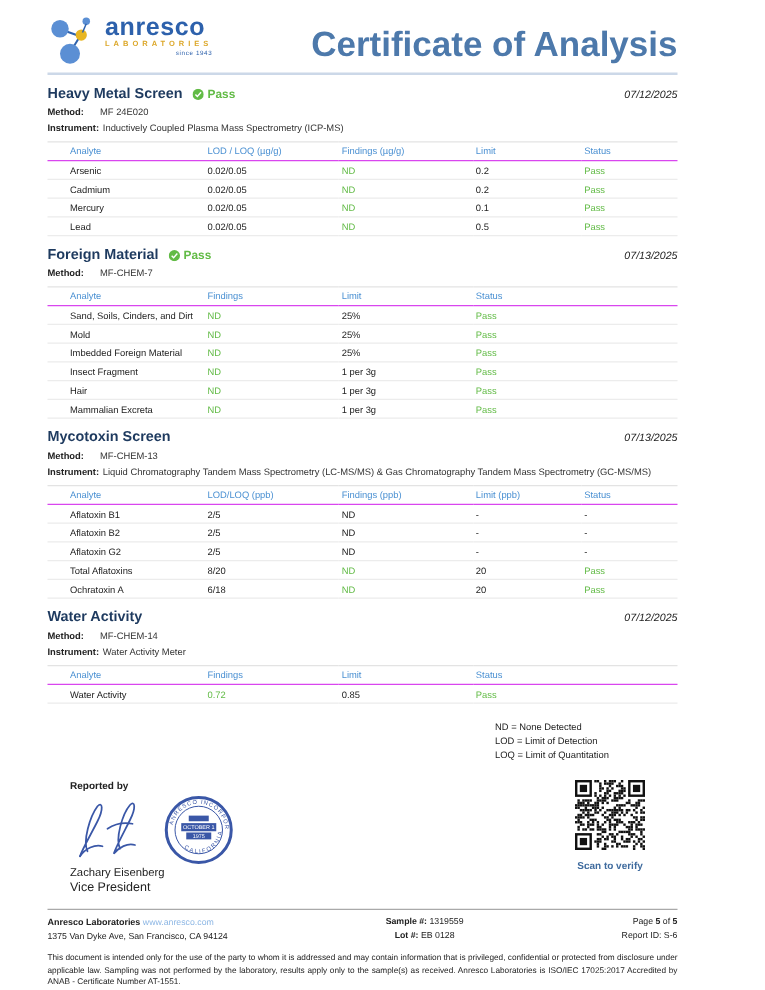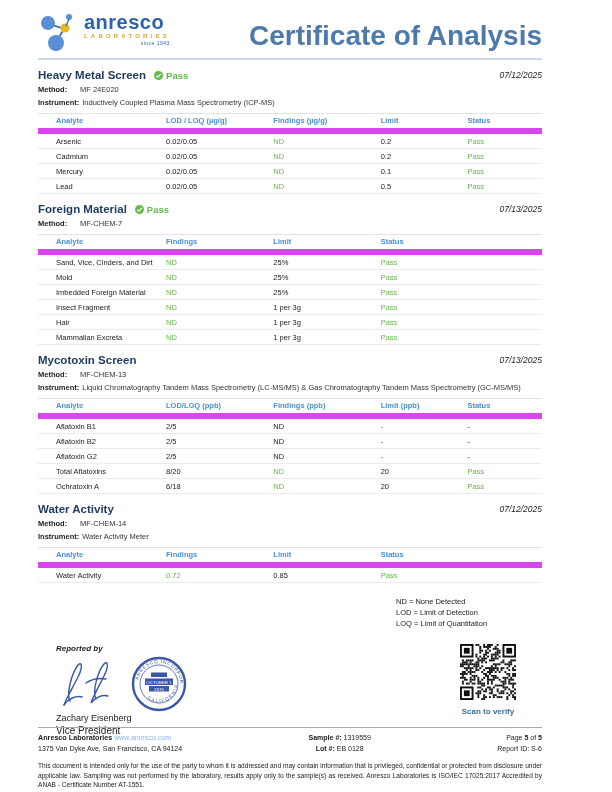--- a/index.html
+++ b/index.html
@@ -22,33 +22,33 @@
   .sec-title { font-size:11.5px; font-weight:bold; color:#1e3a5f; }
   .badge { display:inline-flex; align-items:center; margin-left:8px; }
   .badge svg { margin-right:3px; }
   .badge-lbl { font-size:9.5px; font-weight:bold; color:#62bb46; }
   .sec-date { margin-left:auto; font-size:8.5px; font-style:italic; color:#222; }
   .meta { font-size:7.5px; margin-top:4px; color:#333; }
   .meta b { color:#222; display:inline-block; min-width:42px; }
   .meta.inst b { min-width:0; margin-right:3px; }
 
   table { width:100%; border-collapse:collapse; margin-top:6px; }
-  thead th { font-size:7.5px; font-weight:bold; color:#4a90d2; text-align:left; padding:2px 2px 3px 2px; border-top:1px solid #e3e3e3; border-bottom:6px solid #d946ef; }
+  thead th { font-size:7.5px; font-weight:normal; color:#4a90d2; text-align:left; padding:2px 2px 3px 2px; border-top:1px solid #e3e3e3; border-bottom:1px solid #d946ef; }
   tbody td { font-size:7.5px; color:#222; padding:2.5px 2px; border-bottom:1px solid #ececec; }
   th:first-child, td:first-child { padding-left:18px; }
   td.green { color:#62bb46; }
 
   
   .legend { margin-top:14px; text-align:left; width:120px; margin-left:auto; margin-right:26px; }
   .legend div { font-size:7.5px; color:#222; line-height:1.45; }
 
   
   .sig-row { display:flex; justify-content:space-between; margin-top:14px; }
   .sig-block { padding-left:18px; }
-  .reported { font-size:8px; font-weight:bold; color:#222;font-style:italic; }
+  .reported { font-size:8px; font-weight:bold; color:#222; }
   .sig-art { position:relative; height:58px; width:150px; margin-top:2px; }
   .sig-name { font-size:9px; color:#222; margin-top:0px; }
   .sig-role { font-size:10px; color:#222; margin-top:2px; }
   .qr-block { margin-right:26px; text-align:center; }
   .qr-caption { font-size:8px; font-weight:bold; color:#3f6b9e; margin-top:3px; }
 
   
   .footer { position:absolute; left:38px; right:38px; top:727px; border-top:1px solid #a9a9a9; padding-top:5px; }
   .foot-cols { display:flex; justify-content:space-between; font-size:7px; line-height:1.5; }
   .fc-left .co { font-weight:bold; color:#222; font-size:7.2px; }
@@ -156,21 +156,21 @@
         <thead>
           <tr>
             <th style="width: 25%;">Analyte</th>
             <th style="width: 21.3%;">Findings</th>
             <th style="width: 21.3%;">Limit</th>
             <th style="width: 32.4%;">Status</th>
           </tr>
         </thead>
         <tbody>
           <tr>
-            <td>Sand, Vice, Cinders, and Dirt</td>
+            <td>Sand, Soils, Cinders, and Dirt</td>
             <td class="green">ND</td>
             <td>25%</td>
             <td class="green">Pass</td>
           </tr>
           <tr>
             <td>Mold</td>
             <td class="green">ND</td>
             <td>25%</td>
             <td class="green">Pass</td>
           </tr>

